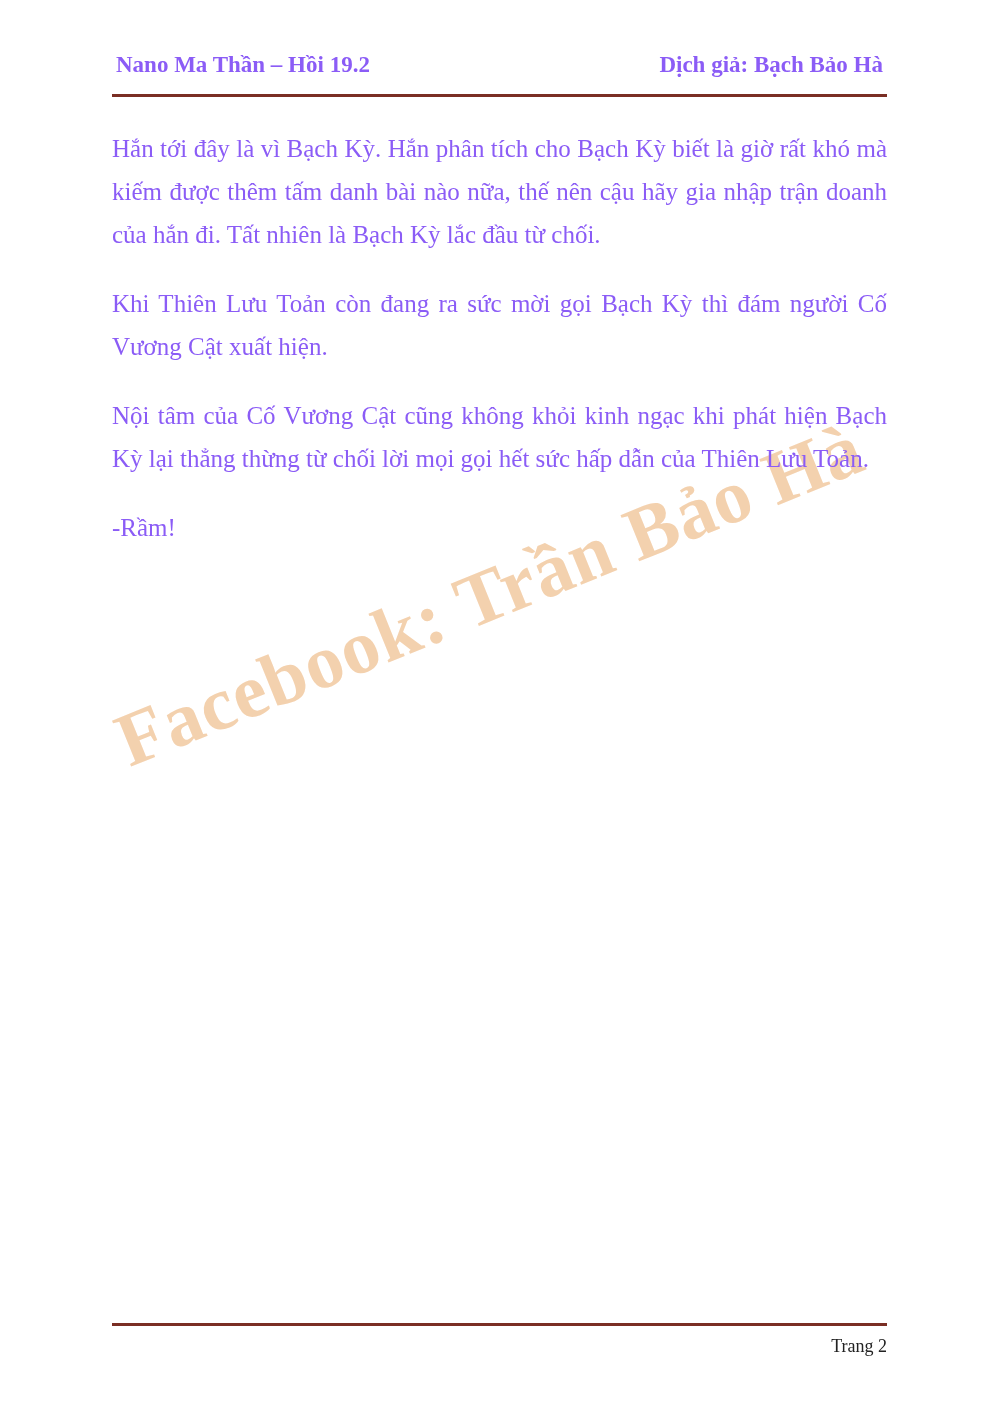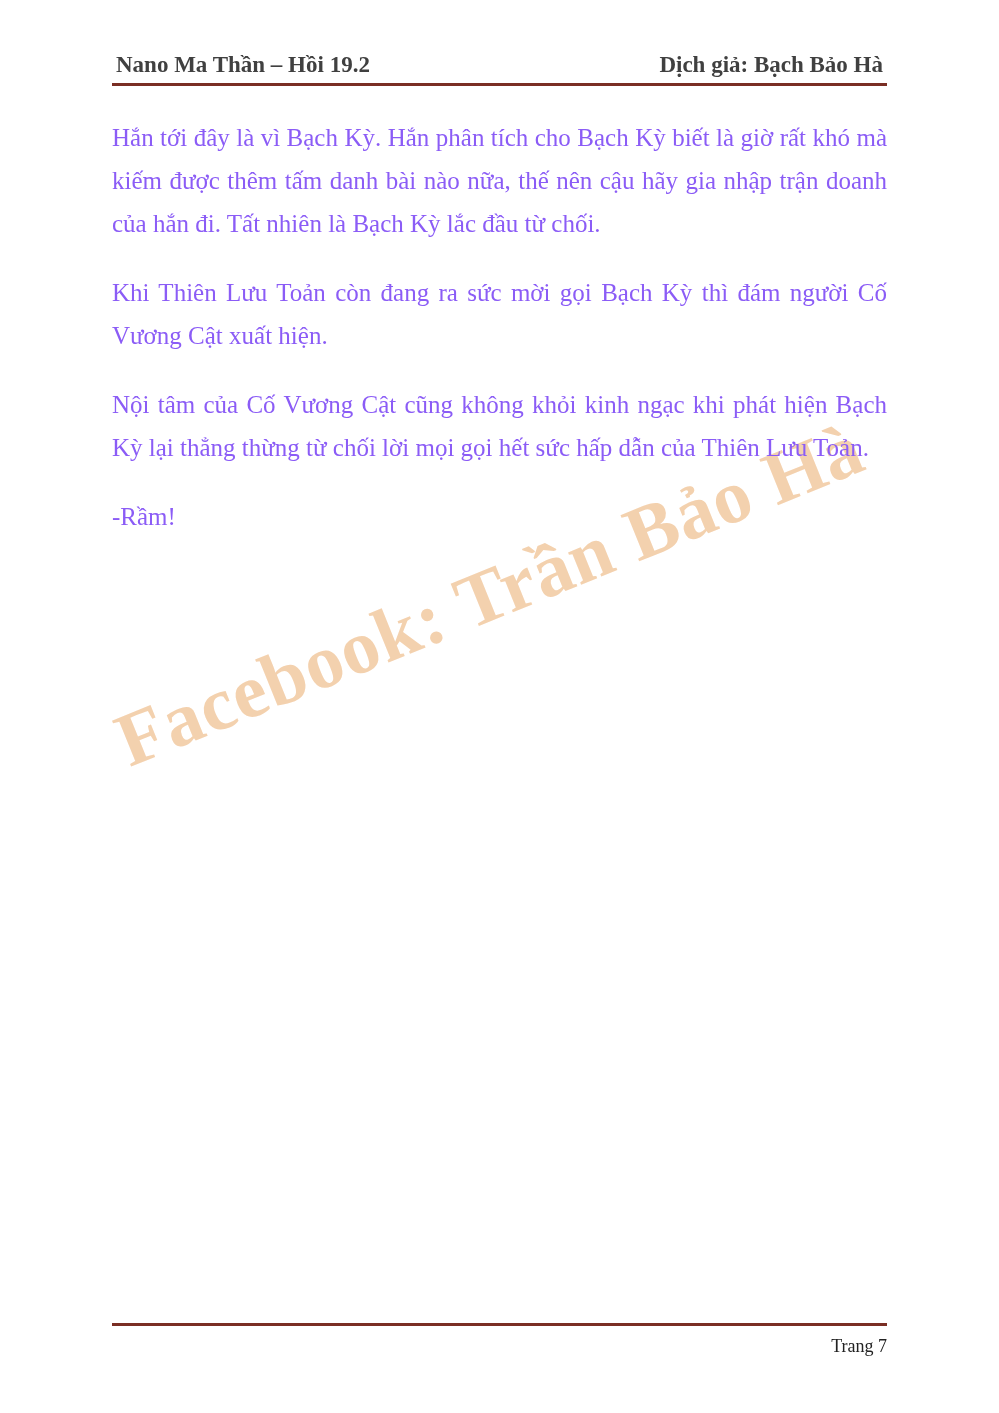--- a/index.html
+++ b/index.html
@@ -43,22 +43,22 @@
     letter-spacing: 1px;
   }
 
   
   .header {
     display: flex;
     justify-content: space-between;
     align-items: baseline;
     font-size: 23px;
     font-weight: bold;
-    color: #404040;
-    padding: 0 4px 5px 4px;
+    color: #8b5cf6;
+    padding: 0 4px 16px 4px;
     position: relative;
     z-index: 2;
   }
   .header-left { white-space: nowrap; }
   .header-right { white-space: nowrap; }
 
   .rule-top {
     border: 0;
     border-top: 3px solid #7a2e24;
     margin: 0 0 30px 0;
@@ -117,17 +117,17 @@
   <div class="content">
     <p>Hắn tới đây là vì Bạch Kỳ. Hắn phân tích cho Bạch Kỳ biết là giờ rất khó mà kiếm được thêm tấm danh bài nào nữa, thế nên cậu hãy gia nhập trận doanh của hắn đi. Tất nhiên là Bạch Kỳ lắc đầu từ chối.</p>
     <p>Khi Thiên Lưu Toản còn đang ra sức mời gọi Bạch Kỳ thì đám người Cố Vương Cật xuất hiện.</p>
     <p>Nội tâm của Cố Vương Cật cũng không khỏi kinh ngạc khi phát hiện Bạch Kỳ lại thẳng thừng từ chối lời mọi gọi hết sức hấp dẫn của Thiên Lưu Toản.</p>
     <p>-Rầm!</p>
   </div>
 
   <div class="footer-wrap">
     <hr class="rule-bottom">
     <div class="footer">
-      <span>Trang 7</span>
+      <span>Trang 2</span>
     </div>
   </div>
 
 </div>
 
 </body></html>

